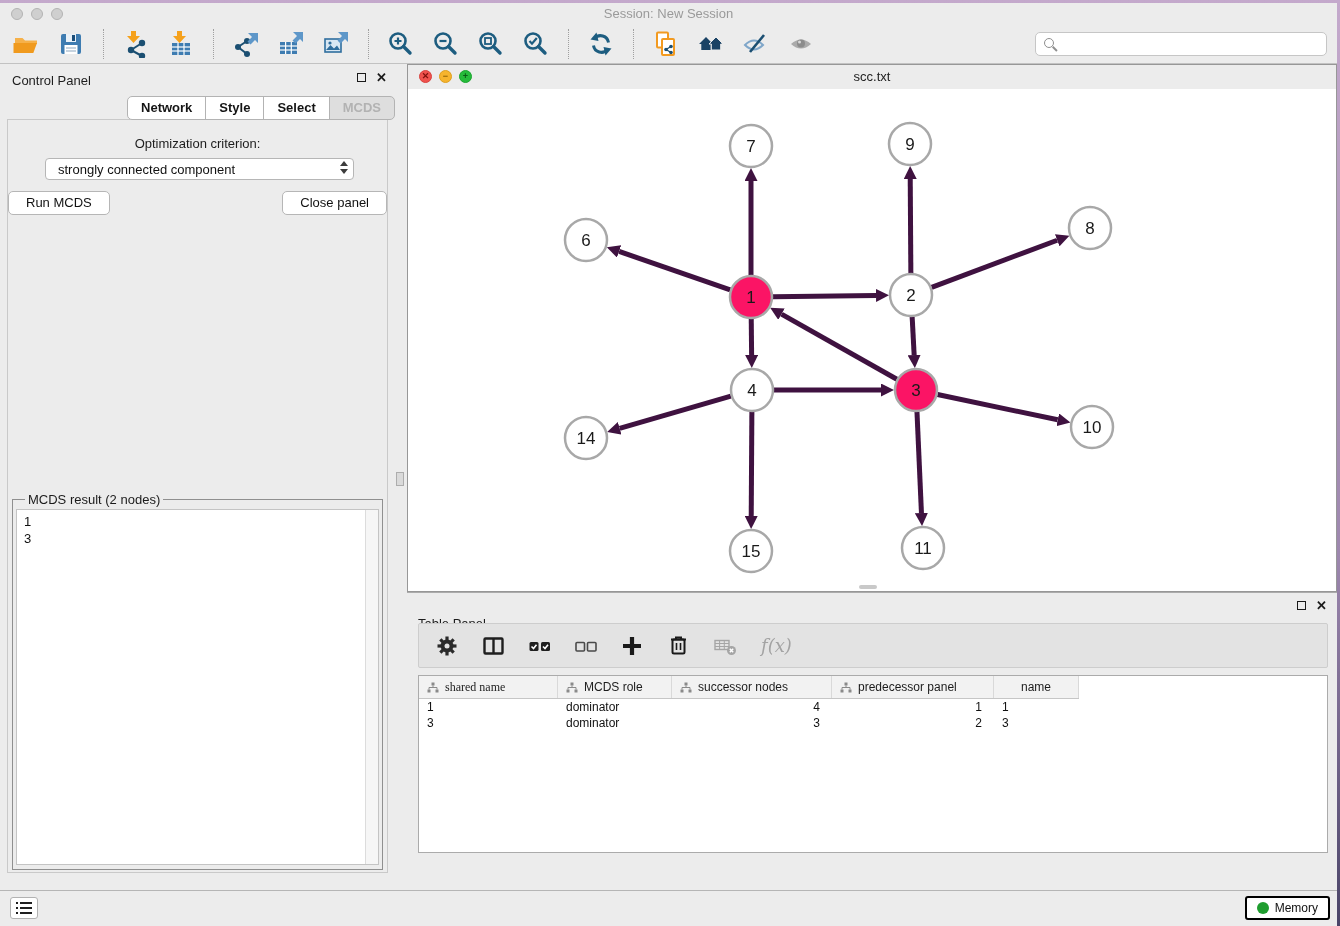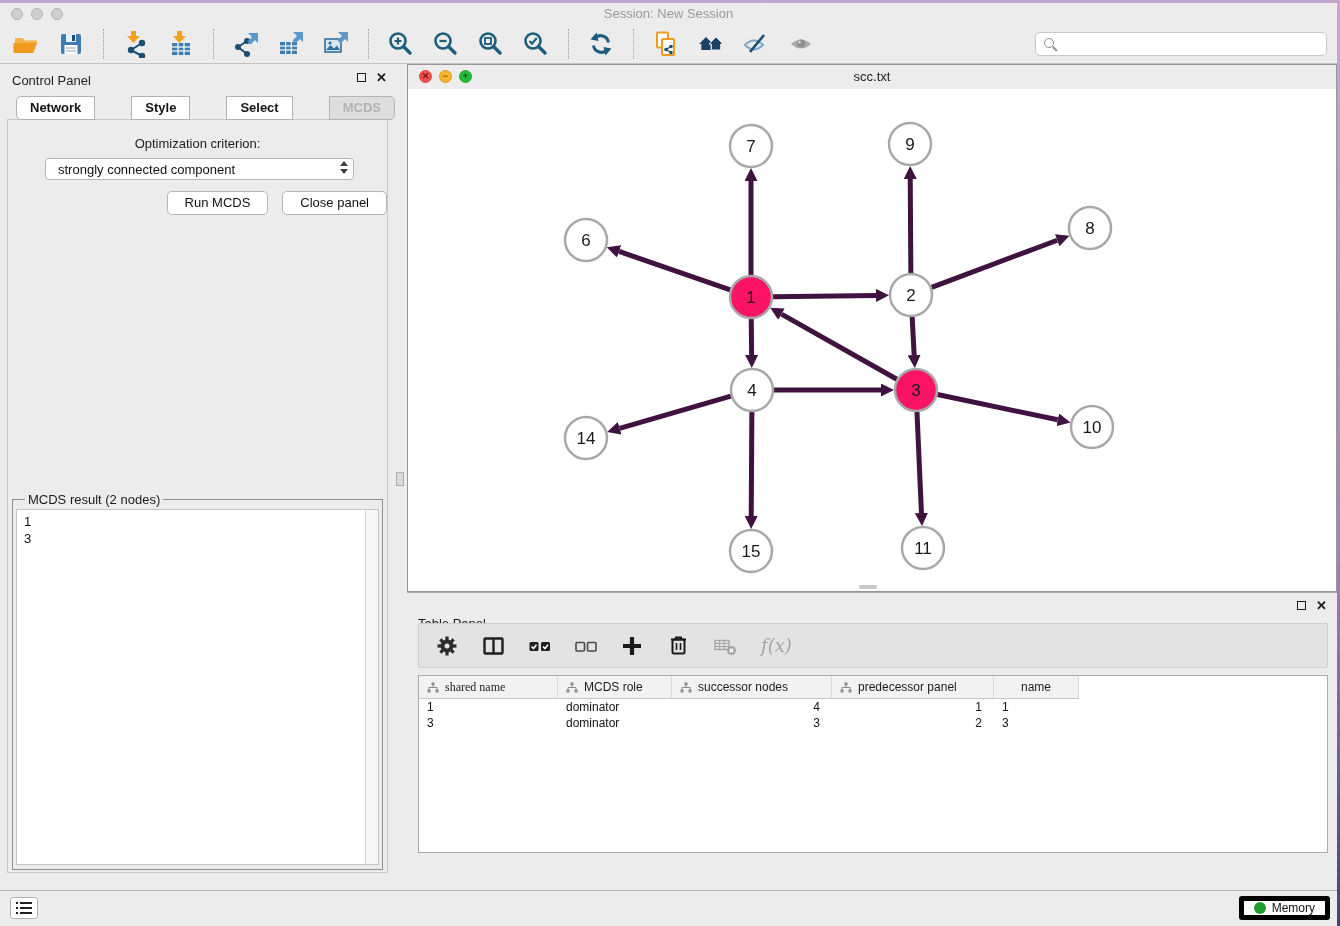--- a/index.html
+++ b/index.html
@@ -24,36 +24,36 @@
   .mag{position:absolute;left:9px;top:6px;width:8px;height:8px;border:1.5px solid #8F8F8F;border-radius:50%;}
   .mag::after{content:"";position:absolute;width:6px;height:1.5px;background:#8F8F8F;
               transform:rotate(45deg);right:-5px;bottom:-2px;}
 
   
   .cp{position:absolute;left:0;top:61px;width:395px;bottom:36px;background:#ECECEC;}
   .panel-title{position:absolute;left:12px;top:9px;font-size:13px;color:#1d1d1d;}
   .mini-btns{position:absolute;right:8px;top:8px;display:flex;gap:10px;align-items:center;}
   .mini-float{width:9px;height:9px;border:1.5px solid #1a1a1a;box-sizing:border-box;display:inline-block;}
   .mini-close{font-size:13px;font-weight:bold;color:#1a1a1a;line-height:11px;}
-  .seg-row{position:absolute;left:0;right:0;display:flex;justify-content:space-between;z-index:5;margin-left:16px;}
+  .seg-row{position:absolute;left:0;right:0;display:flex;justify-content:flex-end;z-index:5;}
   .cp .seg-row{top:32px;}
   .seg{padding:3px 13px;background:#fff;border:1px solid #B3B3B3;margin-left:-1px;
        font-size:13px;font-weight:600;color:#141414;line-height:16px;}
   .seg:first-child{border-radius:5px 0 0 5px;margin-left:0;}
   .seg:last-child{border-radius:0 5px 5px 0;}
   .seg.sel{background:#DEDEDE;color:#B2B2B2;}
   .cp-box{position:absolute;left:7px;right:7px;top:55px;bottom:17px;border:1px solid #C9C9C9;}
   .opt-label{position:absolute;left:0;right:0;top:16px;text-align:center;font-size:13px;color:#1d1d1d;}
   .dropdown{position:absolute;left:37px;right:33px;top:38px;height:22px;background:#fff;
             border:1px solid #B6B6B6;border-radius:4px;display:flex;align-items:center;
             padding-left:12px;font-size:13px;color:#111;box-sizing:border-box;}
   .dd-arrows{position:absolute;right:5px;top:2px;display:flex;flex-direction:column;gap:3px;align-items:center;}
   .tri-up{width:0;height:0;border-left:4px solid transparent;border-right:4px solid transparent;border-bottom:5px solid #3c3c3c;}
   .tri-dn{width:0;height:0;border-left:4px solid transparent;border-right:4px solid transparent;border-top:5px solid #3c3c3c;}
-  .cp-btn-row{position:absolute;left:0;right:0;top:71px;display:flex;justify-content:flex-end;gap:14px;}
+  .cp-btn-row{position:absolute;left:0;right:0;top:71px;display:flex;justify-content:space-between;gap:14px;}
   .mac-btn{padding:3px 17px;background:#fff;border:1px solid #B6B6B6;border-radius:5px;
            font-size:13px;color:#111;line-height:16px;}
   fieldset.result-box{position:absolute;left:4px;right:4px;top:372px;bottom:2px;margin:0;
            border:1px solid #8F8F8F;padding:0;}
   fieldset.result-box legend{font-size:13px;color:#1b1b1b;margin-left:12px;padding:0 3px;}
   .result-area{position:absolute;left:3px;right:3px;top:2px;bottom:4px;background:#fff;border:1px solid #C4C4C4;
                font-size:13px;color:#111;padding:3px 0 0 7px;line-height:17px;box-sizing:border-box;}
   .vtrack{position:absolute;right:1px;top:1px;bottom:1px;width:12px;background:#F6F6F6;border-left:1px solid #DCDCDC;}
 
   
@@ -89,21 +89,21 @@
   .tr{display:flex;height:16px;}
   .td{font-size:12px;color:#111;line-height:16px;box-sizing:border-box;}
   .td.left{text-align:left;padding-left:8px;}
   .td.right{text-align:right;padding-right:12px;}
   .tp .seg-row{top:270px;}
 
   
   .statusbar{position:absolute;left:0;right:0;bottom:0;height:36px;background:#ECECEC;border-top:1px solid #B5B5B5;box-sizing:border-box;}
   .list-btn{position:absolute;left:10px;top:6px;width:28px;height:22px;background:#fff;border:1px solid #B2B2B2;
             border-radius:3px;display:flex;align-items:center;justify-content:center;box-sizing:border-box;}
-  .mem-btn{position:absolute;right:7px;top:5px;height:24px;background:#fff;border:5px solid #000000;border-radius:3px;
+  .mem-btn{position:absolute;right:7px;top:5px;height:24px;background:#fff;border:2px solid #000000;border-radius:3px;
            display:flex;align-items:center;gap:6px;padding:0 10px;font-size:12px;color:#111;box-sizing:border-box;}
   .mem-dot{width:12px;height:12px;border-radius:50%;background:#1F9D2F;}
 </style>
 </head>
 <body>
 
 <div class="window">
 
   <div class="titlebar">
     <span class="tdot" style="left:11px"></span>

